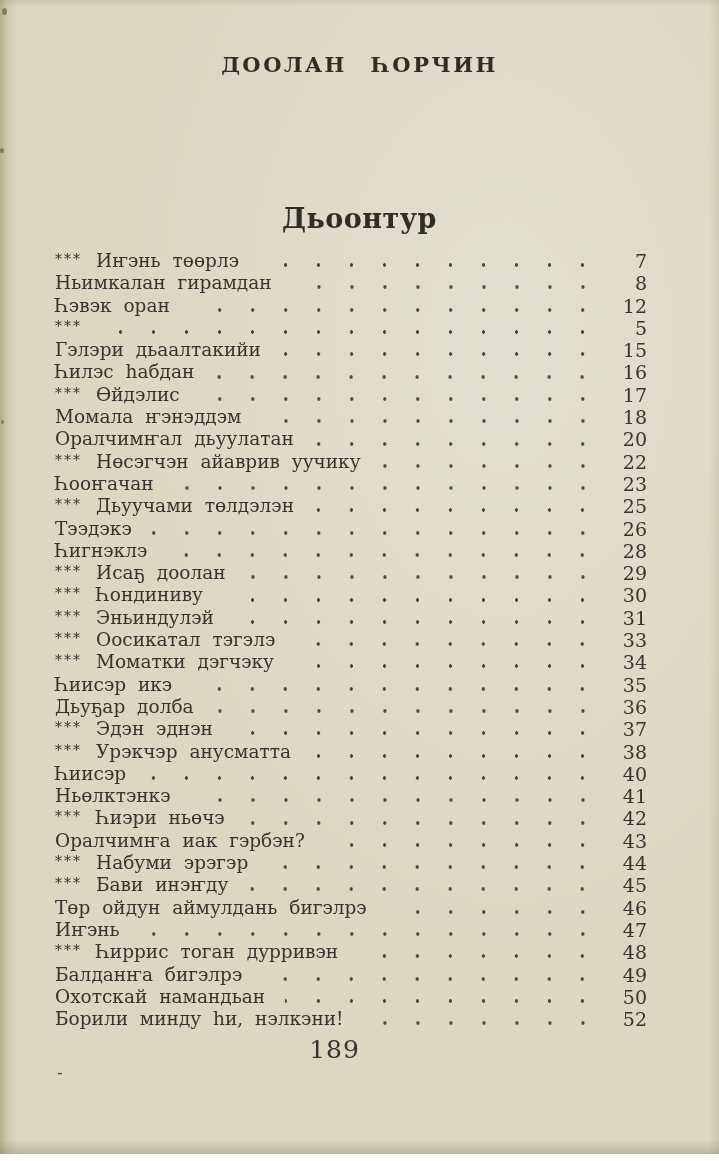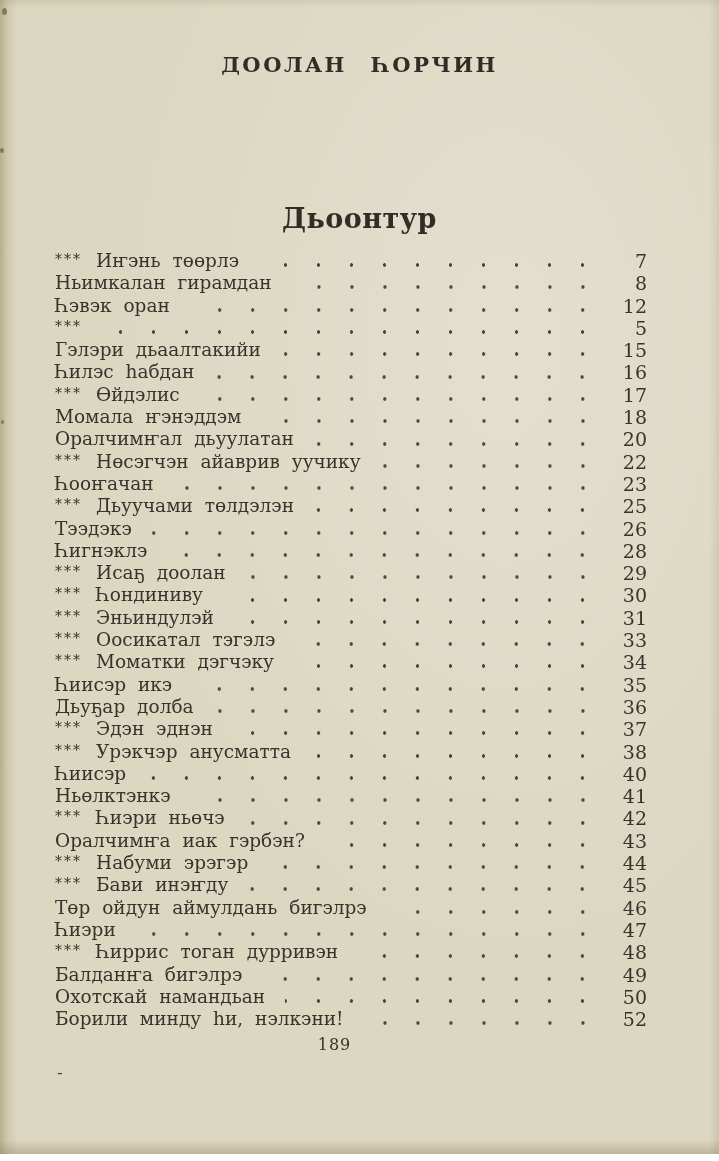--- a/index.html
+++ b/index.html
@@ -72,21 +72,21 @@
   .pagenum {
     flex: 0 0 auto;
     width: 36px;
     text-align: right;
     font-size: 19px;
   }
   .footer-pagenum {
     margin-top: 5px;
     padding-right: 50px;
     text-align: center;
-    font-size: 16px;
+    font-size: 25px;
     letter-spacing: 1px;
   }
   .margin-dash {
     position: absolute;
     left: 57px;
     top: 1062px;
     font-size: 17px;
     color: #4a463a;
   }
   .speck { position: absolute; border-radius: 50%; background: rgba(80,70,40,0.55); }
@@ -311,21 +311,21 @@
 
   <div class="toc-row">
 
     <span class="entry-title">Төр ойдун аймулдань бигэлрэ</span>
     <span class="leader"></span>
     <span class="pagenum">46</span>
   </div>
 
   <div class="toc-row">
 
-    <span class="entry-title">Һиэри</span>
+    <span class="entry-title">Иҥэнь</span>
     <span class="leader"></span>
     <span class="pagenum">47</span>
   </div>
 
   <div class="toc-row">
     <span class="stars">***</span>
     <span class="entry-title">Һиррис тоган дурривэн</span>
     <span class="leader"></span>
     <span class="pagenum">48</span>
   </div>

